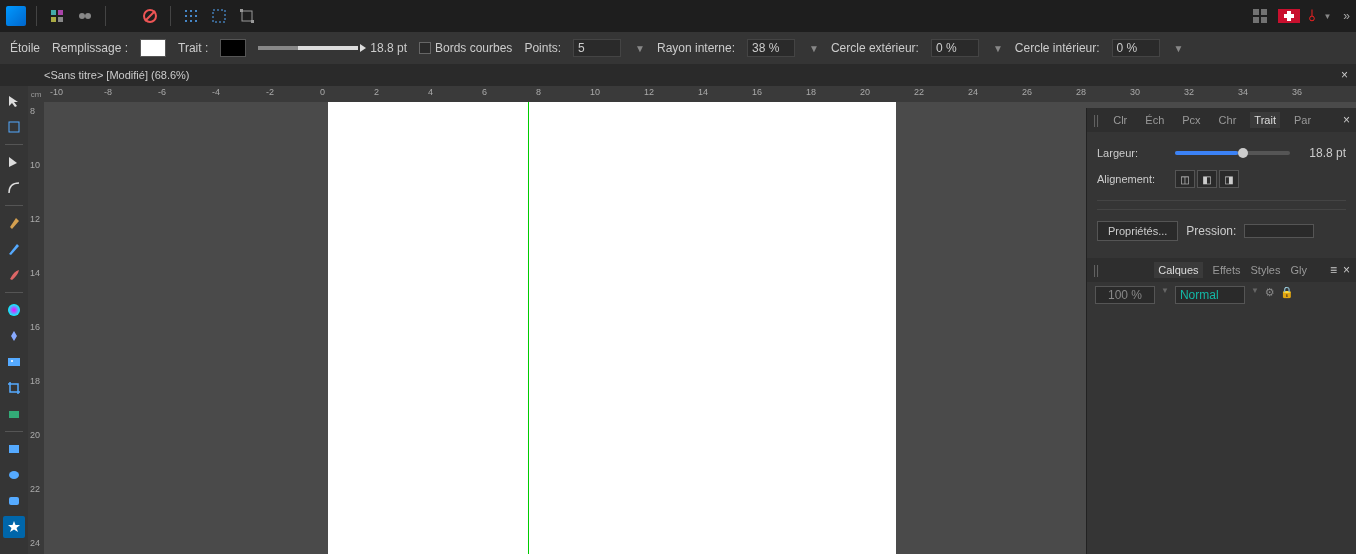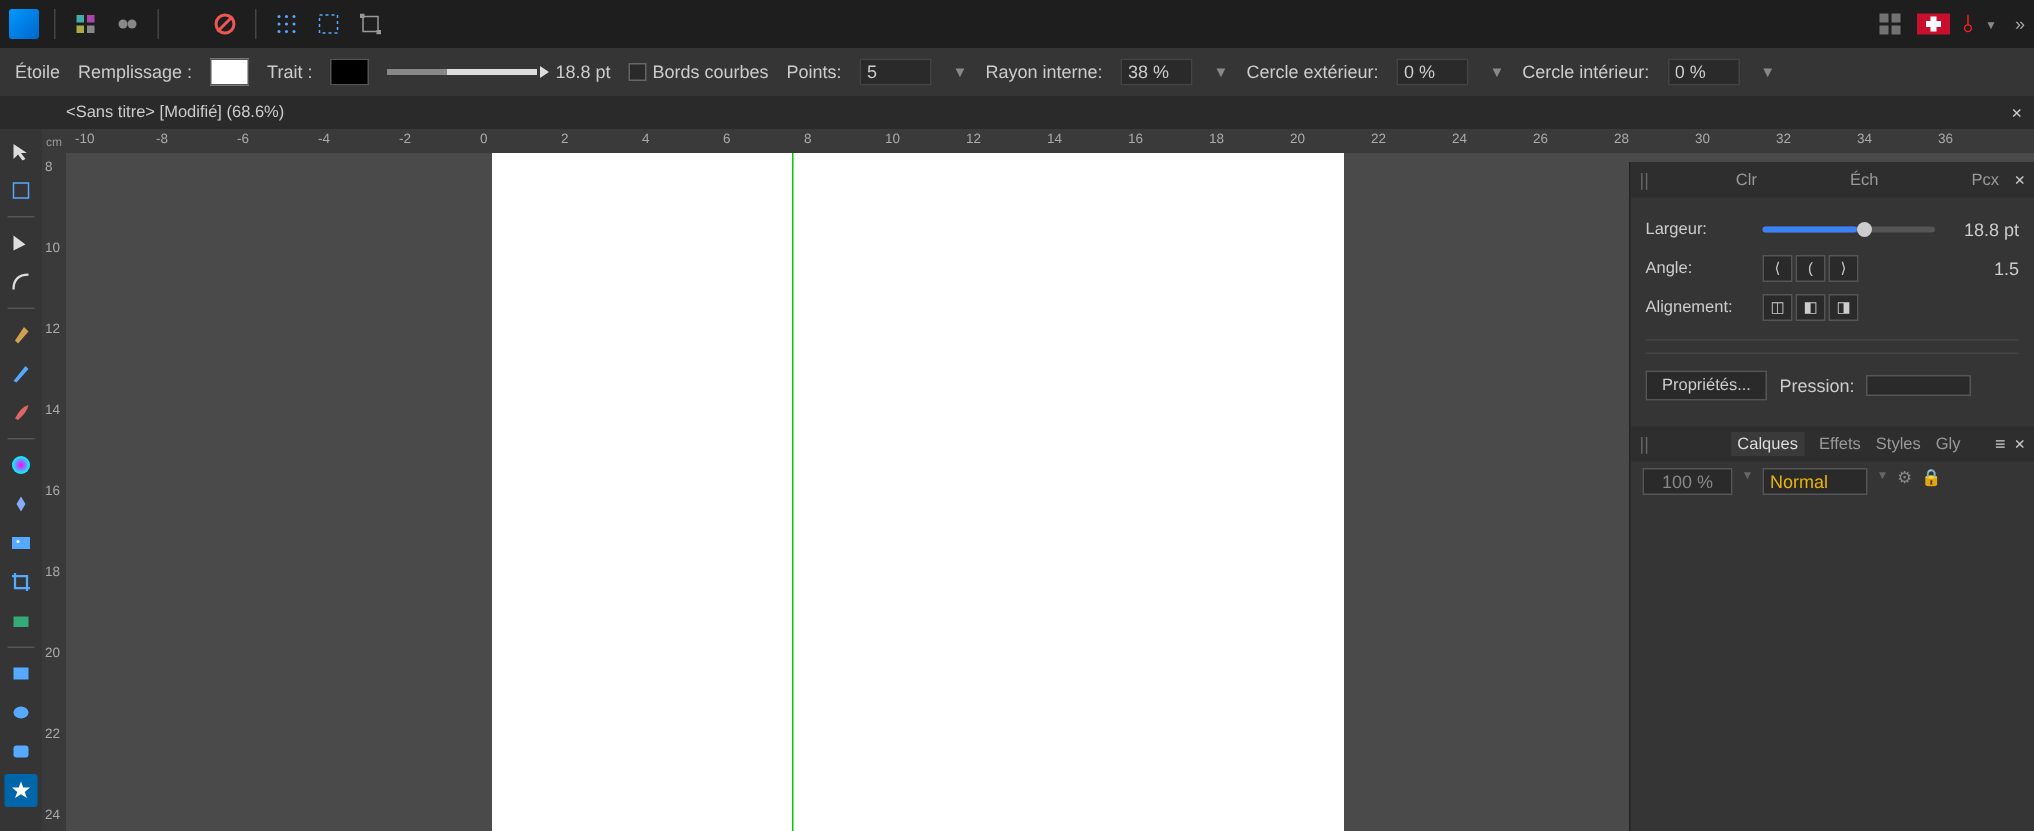--- a/index.html
+++ b/index.html
@@ -33,21 +33,21 @@
 .ruler-corner { width:16px; height:16px; background:#3a3a3a; font-size:8px; color:#999; display:flex; align-items:center; justify-content:center; }
 .canvas-zone { flex:1; position:relative; background:#4a4a4a; overflow:hidden; }
 .hruler { position:absolute; top:0; left:16px; right:0; height:16px; background:#3a3a3a; }
 .vruler { position:absolute; top:16px; left:0; width:16px; bottom:0; background:#3a3a3a; }
 .hruler .lbl { position:absolute; top:1px; font-size:9px; color:#aaa;text-align:right; }
 .vruler .lbl { position:absolute; left:2px; font-size:9px; color:#aaa; }
 .canvas-page { position:absolute; top:16px; left:300px; width:568px; height:452px; background:#fff; }
 .guide { position:absolute; top:16px; height:452px; width:1px; background:#00cc00; }
 .panels { width:270px; background:#353535; position:absolute; right:0; top:22px; bottom:0; border-left:1px solid #222; }
 .panel-tabs { display:flex; height:24px; align-items:center; padding:0 6px; gap:10px; background:#2e2e2e; position:relative; }
-.panel-tabs .tab { font-size:11px; color:#999; cursor:pointer; padding:2px 4px;margin-left:44px; }
+.panel-tabs .tab { font-size:11px; color:#999; cursor:pointer; padding:2px 4px; }
 .panel-tabs .tab.active { background:#3a3a3a; color:#ddd; }
 .panel-tabs .x { position:absolute; right:6px; font-size:12px; cursor:pointer; }
 .panel-body { padding:8px 10px; }
 .row { display:flex; align-items:center; height:26px; gap:8px; }
 .row .rlabel { width:70px; font-size:11px; }
 .style-btns { display:flex; gap:6px; }
 .style-btn { width:22px; height:18px; border:1px solid #555; background:#2a2a2a; display:flex; align-items:center; justify-content:center; cursor:pointer; }
 .style-btn.nostroke { background:#fff; position:relative; }
 .style-btn.nostroke::after { content:""; position:absolute; left:-2px; top:50%; width:24px; height:2px; background:#ff0000; transform:rotate(-20deg); }
 .slider2 { flex:1; height:4px; background:#555; position:relative; border-radius:2px; }
@@ -58,21 +58,21 @@
 .panel-sep { height:1px; background:#444; margin:8px 0; }
 .chk2 { width:12px; height:12px; border:1px solid #666; background:#2a2a2a; display:inline-block; margin-right:6px; }
 .prop-btn { padding:3px 10px; background:#2a2a2a; border:1px solid #555; font-size:11px; cursor:pointer; }
 .press-bar { width:70px; height:14px; background:#2a2a2a; border:1px solid #555; }
 .layers-hdr { display:flex; align-items:center; height:24px; background:#2e2e2e; padding:0 6px; gap:10px; margin-top:6px; position:relative; }
 .layers-hdr .tab { font-size:11px; color:#999; cursor:pointer; }
 .layers-hdr .tab.active { color:#ddd; background:#3a3a3a; padding:2px 4px;margin-left:45px; }
 .layers-hdr .icons { position:absolute; right:6px; display:flex; gap:6px; }
 .layer-ctrl { display:flex; align-items:flex-start; padding:4px 8px; gap:6px; }
 .layer-ctrl .opc { width:60px; height:18px; background:#2a2a2a; border:1px solid #555; color:#888; text-align:center; }
-.layer-ctrl .blend { width:70px; height:18px; background:#2a2a2a; border:1px solid #555; color:#eab308; padding:0 4px; }
+.layer-ctrl .blend { width:70px; height:18px; background:#2a2a2a; border:1px solid #555; color:#14b8a6; padding:0 4px; }
 .layer-ctrl .gear,.layer-ctrl .lock { font-size:11px; color:#888; cursor:pointer; }
 .layer-item { display:flex; align-items:center; padding:4px 8px; gap:8px; background:#3a3a3a; }
 .layer-item .thumb { width:22px; height:22px; background:#8866cc; border-radius:50%; border:1px solid #777; }
 .layer-item .vis { width:12px; height:12px; border:1px solid #666; margin-left:auto; }
 </style>
 </head>
 <body>
 
 <div class="topbar">
   <div class="app-icon"></div>
@@ -324,29 +324,20 @@
       <div class="panel-body">
         <div class="row">
           <span class="rlabel">Largeur:</span>
           <div class="slider2">
               <div class="fill" style="width:55%"></div>
               <div class="knob" style="left:55%"></div>
             </div>
           <span style="width:48px;text-align:right">18.8 pt</span>
         </div>
         <div class="row">
-          <span class="rlabel">Angle:</span>
-          <div class="btn3">
-            <div class="b">⟨</div>
-            <div class="b">(</div>
-            <div class="b">⟩</div>
-          </div>
-          <span style="margin-left:auto;width:48px;text-align:right">1.5</span>
-        </div>
-        <div class="row">
           <span class="rlabel">Alignement:</span>
           <div class="btn3">
             <div class="b">◫</div>
             <div class="b">◧</div>
             <div class="b">◨</div>
           </div>
         </div>
         <div class="panel-sep"></div>
         <div class="panel-sep"></div>
         <div class="row">

